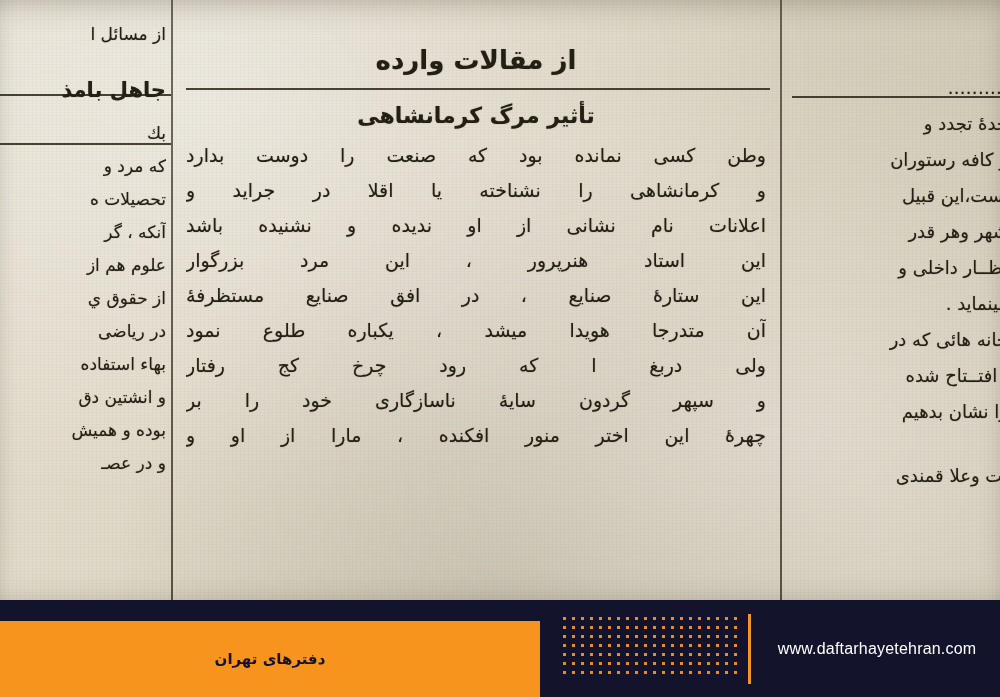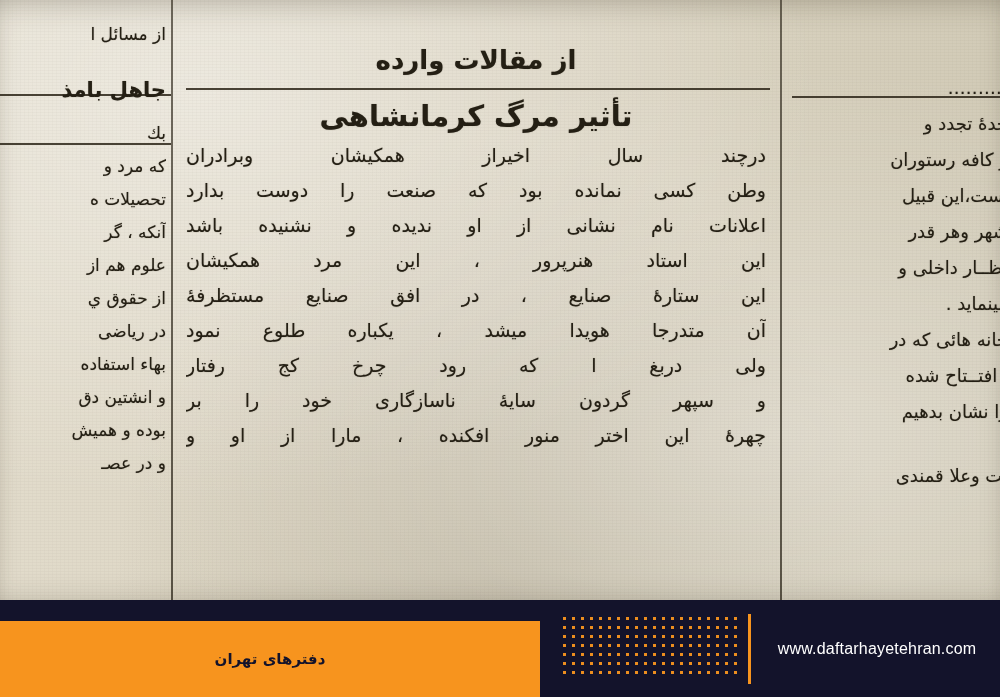--- a/index.html
+++ b/index.html
@@ -111,21 +111,21 @@
     line-height: 35px;
   }
   .col-center .kicker {
     font-size: 26px;
     font-weight: bold;
     text-align: center;
     line-height: 40px;
     letter-spacing: 1px;
   }
   .col-center .title {
-    font-size: 29px;
+    font-size: 22px;
     font-weight: bold;
     text-align: center;
     line-height: 44px;
     letter-spacing: .5px;
   }
   .col-center .body .line {
     text-align: justify;
     text-align-last: justify;
     letter-spacing: .2px;
   }
@@ -235,24 +235,24 @@
       <div class="line">بهاء استفاده</div>
       <div class="line">و انشتين دق</div>
       <div class="line">بوده و هميش</div>
       <div class="line">و در عصـ</div>
     </div>
 
     <div class="col col-center">
       <div class="kicker">از مقالات وارده</div>
       <div class="title" style="margin-top:14px;">تأثير مرگ كرمانشاهى</div>
       <div class="body">
-        <div class="line">درچند سال اخيراز همكيشان وبرادران</div>
         <div class="line">وطن كسى نمانده بود كه صنعت را دوست بدارد</div>
+        <div class="line">و كرمانشاهى را نشناخته يا اقلا در جرايد و</div>
         <div class="line">اعلانات نام نشانى از او نديده و نشنيده باشد</div>
-        <div class="line">اين استاد هنرپرور ، اين مرد همكيشان</div>
+        <div class="line">اين استاد هنرپرور ، اين مرد بزرگوار</div>
         <div class="line">اين ستارهٔ صنايع ، در افق صنايع مستظرفهٔ</div>
         <div class="line">آن متدرجا هويدا ميشد ، يكباره طلوع نمود</div>
         <div class="line">ولى دربغ ا كه رود چرخ كج رفتار</div>
         <div class="line">و سپهر گردون سايهٔ ناسازگارى خود را بر</div>
         <div class="line">چهرهٔ اين اختر منور افكنده ، مارا از او و</div>
       </div>
     </div>
 
     <div class="col col-right">
       <div class="line dots-line">..........</div>

